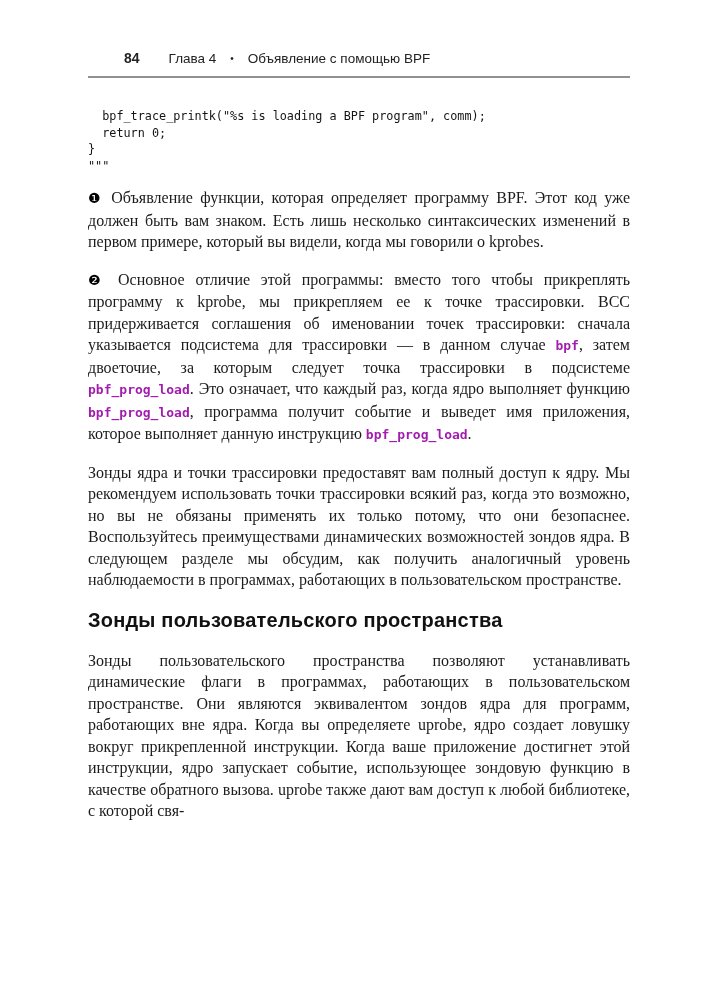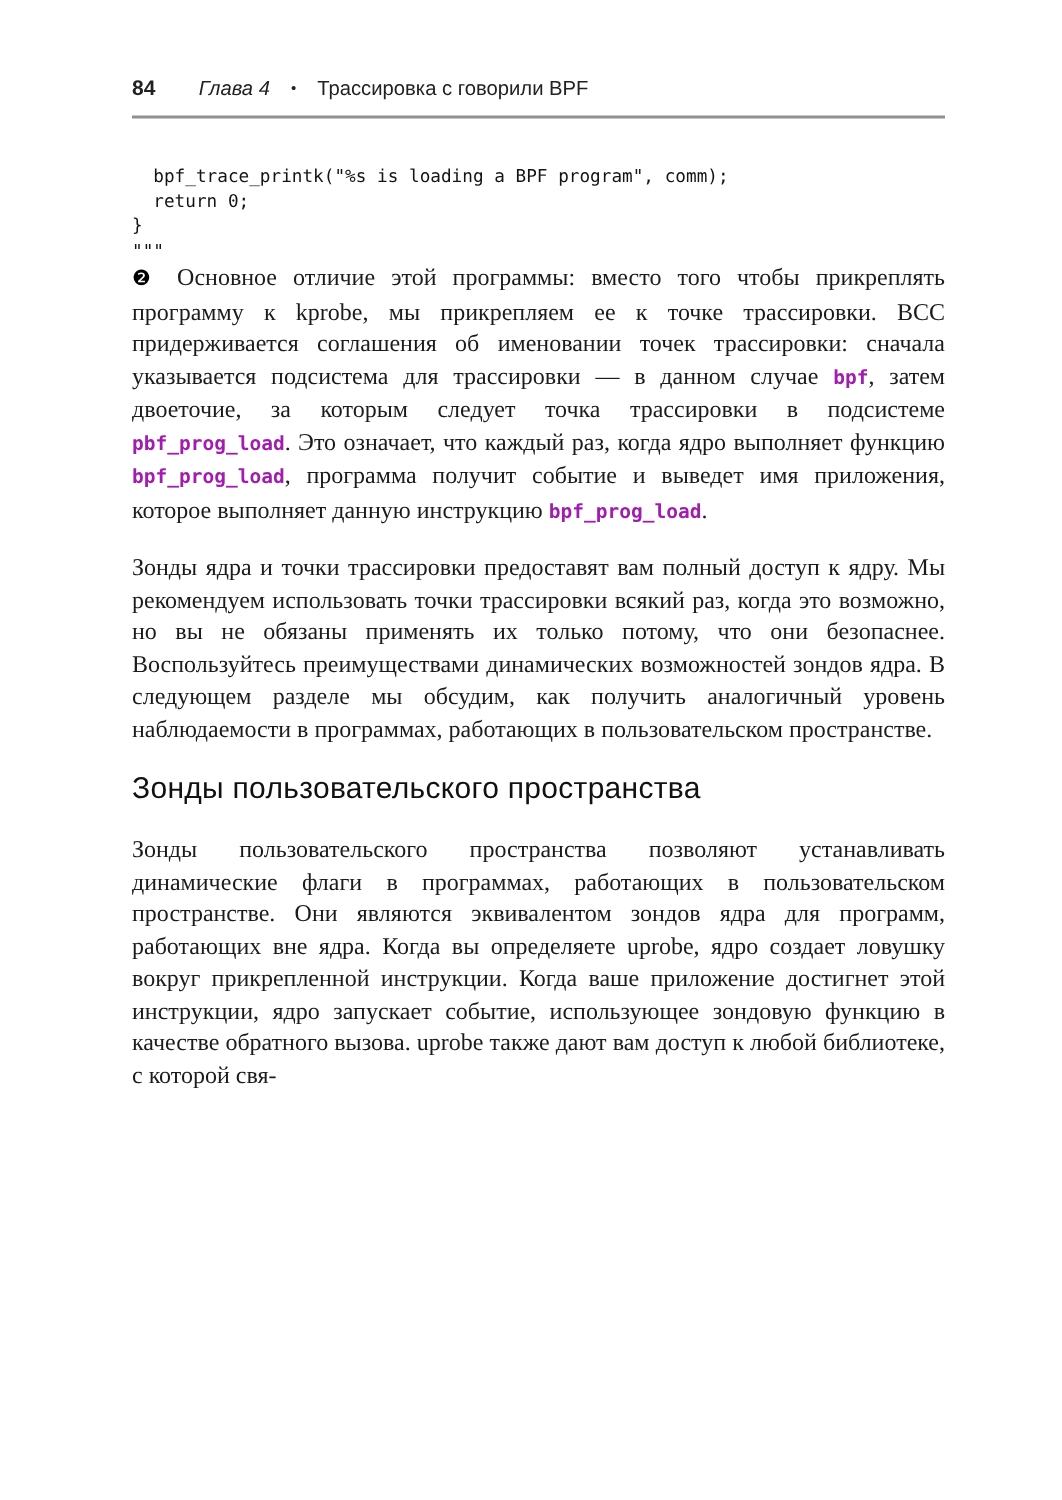--- a/index.html
+++ b/index.html
@@ -7,24 +7,24 @@
     width: 708px; height: 1000px; overflow: hidden;
     color: #1b1b1b;
     font-family: "Liberation Serif", serif;
   }
   .page { padding: 50px 78px 0 88px; }
 
   
   .running-head {
     display: flex; align-items: baseline;
     font-family: "Liberation Sans", sans-serif;
-    font-size: 13.5px; color: #222; line-height: 16px;
+    font-size: 13.5px; color: #222; line-height: 16px; margin-left: 36px;
   }
   .page-num { font-weight: bold; font-size: 14px; }
-  .chapter  { margin-left: 29px; font-style: italic; }
+  .chapter  { margin-left: 29px; }
   .head-dot { margin-left: 14px; font-size: 10px; position: relative; top: -1px; }
   .head-title { margin-left: 14px; }
   .head-rule { height: 2px; background: #909090; margin-top: 8px; }
 
   
   pre.code {
     font-family: "DejaVu Sans Mono", "Liberation Mono", monospace;
     font-size: 11.8px; line-height: 16.5px;
     margin: 0; color: #141414; white-space: pre;
   }
@@ -47,44 +47,45 @@
     font-size: 14px; color: #000;
   }
   code.inline {
     font-family: "DejaVu Sans Mono", "Liberation Mono", monospace;
     font-size: 13px; font-weight: 600; color: #a21caf;
   }
 
   
   h2.section-heading {
     font-family: "Liberation Sans", sans-serif;
-    font-size: 20px; font-weight: normal; color: #111;
+    font-size: 20px; font-weight: bold; color: #111;
     line-height: 26px; letter-spacing: 0.2px;
     margin: 12px 0 17px 0;
   }
 </style>
 </head>
 <body>
 
 <div class="page">
 
   <div class="running-head">
     <span class="page-num">84</span>
     <span class="chapter">Глава 4</span>
     <span class="head-dot">•</span>
-    <span class="head-title">Трассировка с говорили BPF</span>
+    <span class="head-title">Объявление с помощью BPF</span>
   </div>
   <div class="head-rule"></div>
 
   <pre class="code first">  bpf_trace_printk("%s is loading a BPF program", comm);
   return 0;
 }
 """</pre>
 
 
+  <p class="body first-callout"><span class="marker">❶</span><span> Объявление функции, которая определяет программу BPF. Этот код уже должен быть вам знаком. Есть лишь несколько синтаксических изменений в первом примере, который вы видели, когда мы говорили о kprobes.</span></p>
 
   <p class="body"><span class="marker">❷</span><span> Основное отличие этой программы: вместо того чтобы прикреплять программу к kprobe, мы прикрепляем ее к точке трассировки. BCC придерживается соглашения об именовании точек трассировки: сначала указывается подсистема для трассировки — в данном случае </span><code class="inline">bpf</code><span>, затем двоеточие, за которым следует точка трассировки в подсистеме </span><code class="inline">pbf_prog_load</code><span>. Это означает, что каждый раз, когда ядро выполняет функцию </span><code class="inline">bpf_prog_load</code><span>, программа получит событие и выведет имя приложения, которое выполняет данную инструкцию </span><code class="inline">bpf_prog_load</code><span>.</span></p>
 
   <p class="body">Зонды ядра и точки трассировки предоставят вам полный доступ к ядру. Мы рекомендуем использовать точки трассировки всякий раз, когда это возможно, но вы не обязаны применять их только потому, что они безопаснее. Воспользуйтесь преимуществами динамических возможностей зондов ядра. В следующем разделе мы обсудим, как получить аналогичный уровень наблюдаемости в программах, работающих в пользовательском пространстве.</p>
 
   <h2 class="section-heading">Зонды пользовательского пространства</h2>
 
   <p class="body last-para">Зонды пользовательского пространства позволяют устанавливать динамические флаги в программах, работающих в пользовательском пространстве. Они являются эквивалентом зондов ядра для программ, работающих вне ядра. Когда вы определяете uprobe, ядро создает ловушку вокруг прикрепленной инструкции. Когда ваше приложение достигнет этой инструкции, ядро запускает событие, использующее зондовую функцию в качестве обратного вызова. uprobe также дают вам доступ к любой библиотеке, с которой свя-</p>
 
 </div>

